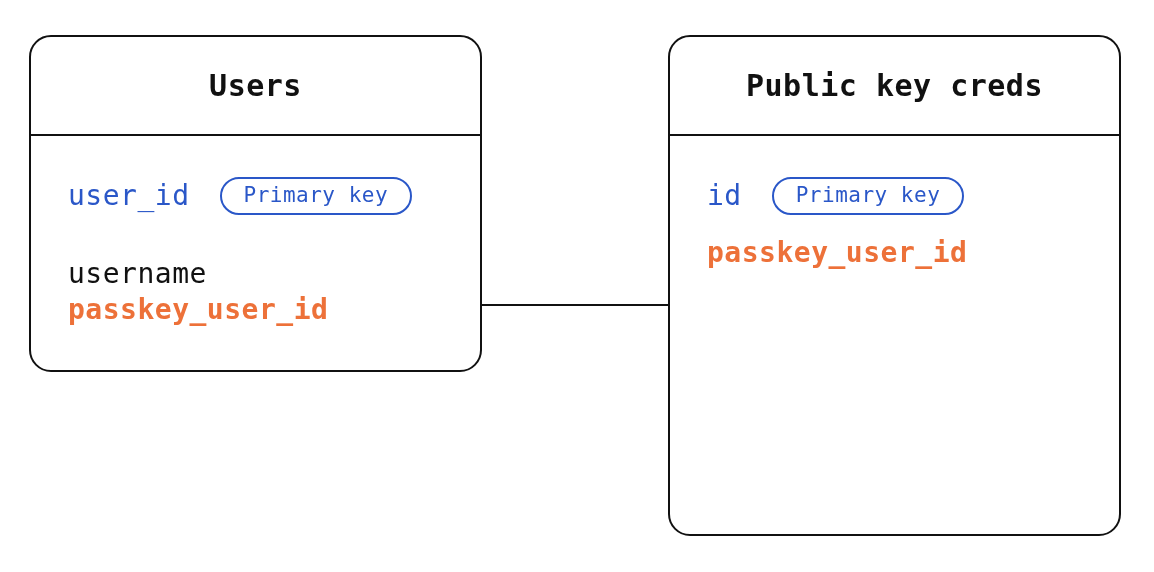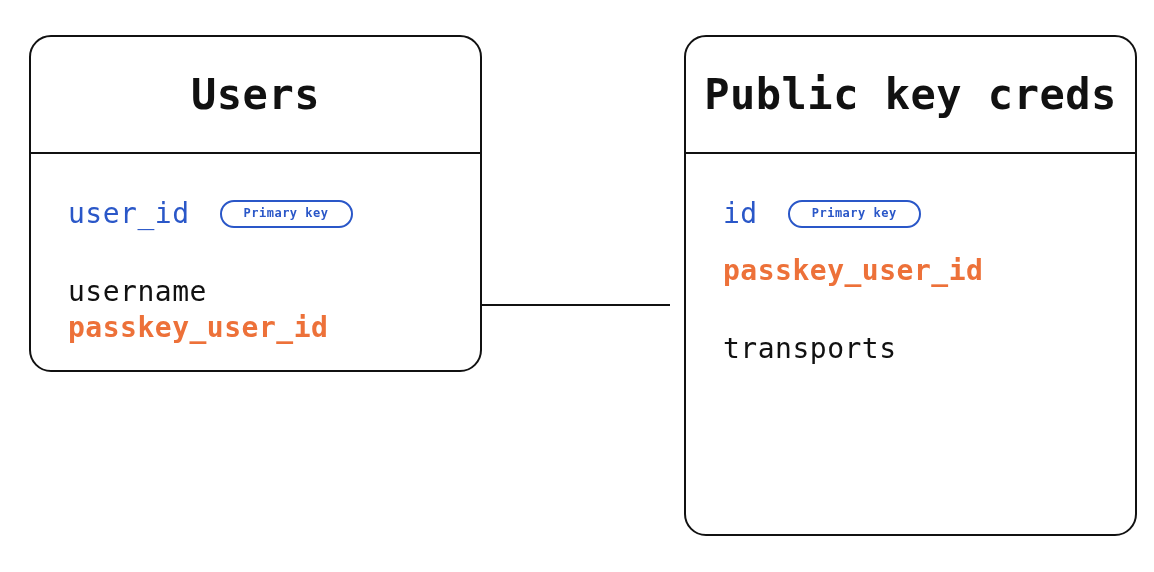--- a/index.html
+++ b/index.html
@@ -22,28 +22,28 @@
     background: var(--background);
     overflow: hidden;
   }
   .er-table {
     position: absolute;
     border: 2px solid var(--border);
     border-radius: 22px;
     background: var(--background);
   }
   .table-users { left: 29px; top: 35px; width: 453px; height: 337px; }
-  .table-creds { left: 684px; top: 35px; width: 453px; height: 501px; }
+  .table-creds { left: 668px; top: 35px; width: 453px; height: 501px; }
   .table-header {
-    height: 117px;
+    height: 99px;
     border-bottom: 2px solid var(--border);
     display: flex;
     align-items: center;
     justify-content: center;
-    font-size: 42px;
+    font-size: 30px;
     font-weight: bold;
     letter-spacing: 0.5px;
     color: var(--text);
   }
   .table-body {
     padding: 31px 0 0 37px;
   }
   .field {
     height: 57px;
     display: flex;
@@ -56,22 +56,22 @@
   .field.normal  .field-name { color: var(--text); margin-top: 42px; }
   .field.foreign .field-name { color: var(--foreign-key); font-weight: bold; }
   .pk-badge {
     display: inline-flex;
     align-items: center;
     margin-left: 30px;
     padding: 4px 22px 6px 22px;
     border: 2px solid var(--primary-key);
     border-radius: 999px;
     color: var(--primary-key);
-    font-size: 12px;
-    font-weight: bold;
+    font-size: 21px;
+    font-weight: normal;
     letter-spacing: 0.5px;
   }
   .connector {
     position: absolute;
     left: 480px;
     top: 304px;
     width: 190px;
     height: 2px;
     background: var(--border);
   }
@@ -102,19 +102,16 @@
   <div class="er-table table-creds">
     <div class="table-header">Public key creds</div>
     <div class="table-body">
       <div class="field primary">
         <span class="field-name">id</span>
         <span class="pk-badge">Primary key</span>
       </div>
       <div class="field foreign">
         <span class="field-name">passkey_user_id</span>
       </div>
-      <div class="field normal">
-        <span class="field-name">transports</span>
-      </div>
     </div>
   </div>
 
 </div>
 
 </body></html>

